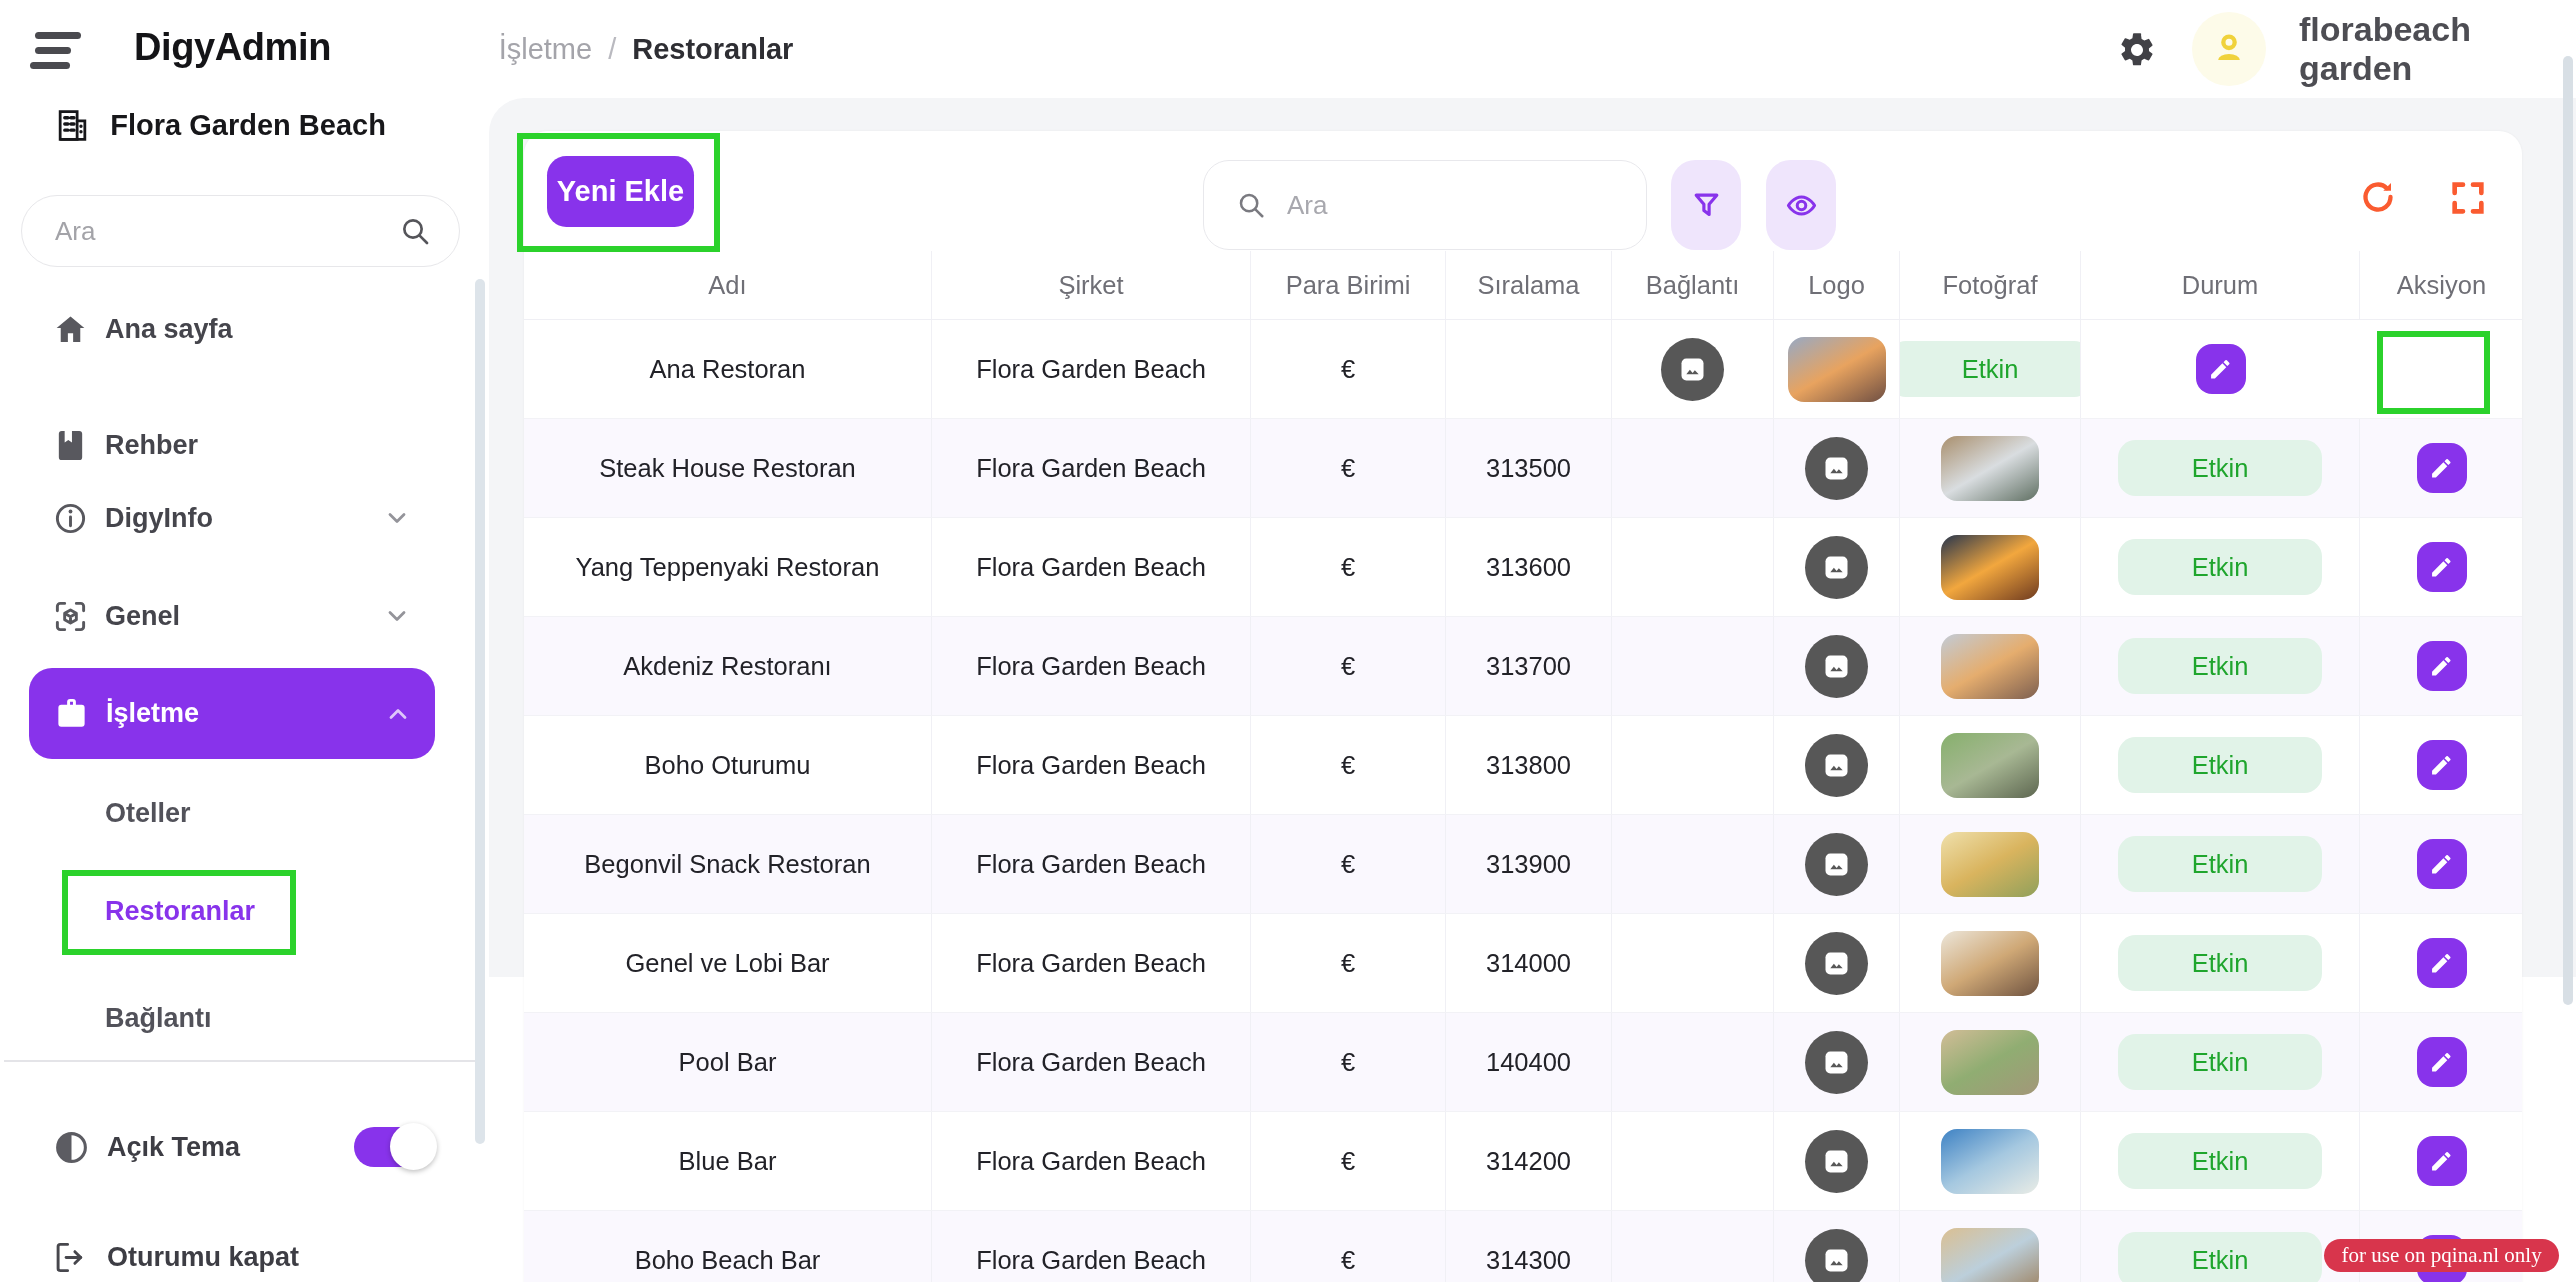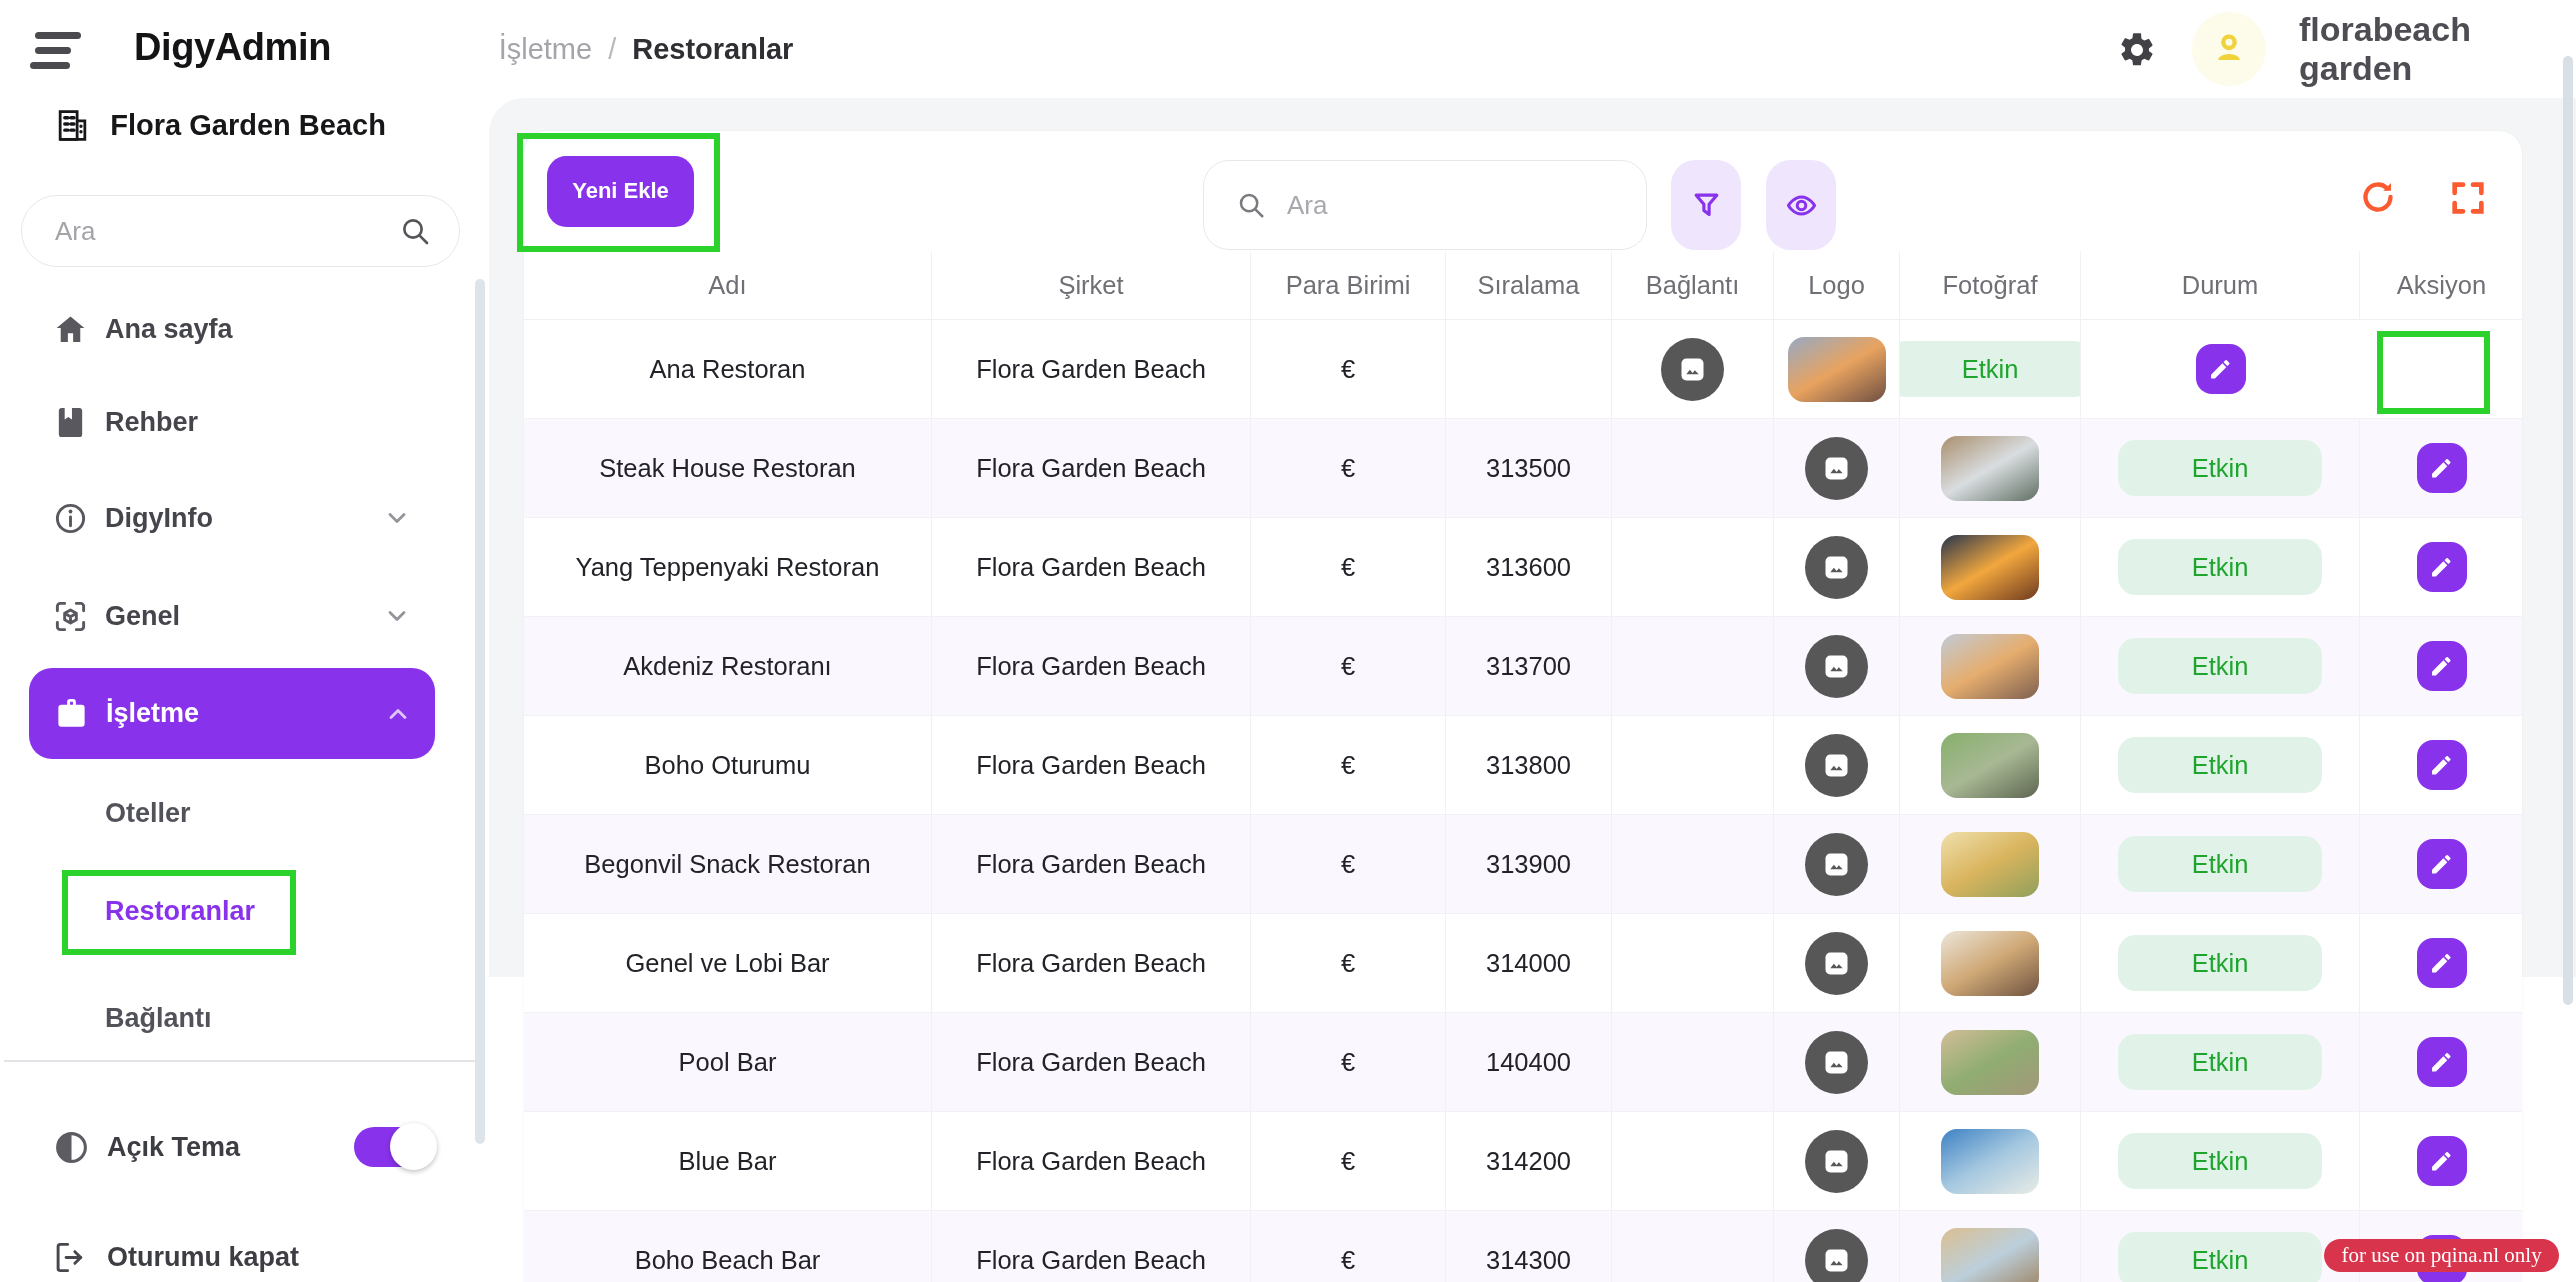--- a/index.html
+++ b/index.html
@@ -60,21 +60,21 @@
   .gear-btn { position:absolute; left:1628px; top:30px; width:40px; height:40px; color:#414146; cursor:pointer; }
   .avatar { position:absolute; left:1703px; top:12.3px; width:74px; height:74px; border-radius:50%; background:#fdfbe9; display:flex; align-items:center; justify-content:center; cursor:pointer; }
   .avatar svg { width:40px; height:40px; }
   .username { position:absolute; left:1810px; top:0; height:98px; display:flex; align-items:center; font-size:34px; font-weight:600; color:#4d4d53; }
 
   
   .main-bg { position:absolute; left:489px; top:98px; right:0; bottom:0; background:#f4f5f7; border-top-left-radius:35px; z-index:1; }
   .card { position:absolute; left:35px; top:33px; width:1998px; height:1183px; background:#fff; border-radius:23px; box-shadow:0 0.9px 2.6px rgba(20,20,40,0.05); overflow:hidden; }
 
   .toolbar { position:relative; height:120px; }
-  .add-btn { position:absolute; left:23px; top:24.6px; width:147px; height:71px; border:none; border-radius:19.3px; color:#fff; font-size:22px; font-weight:600; font-family:inherit; cursor:pointer; }
+  .add-btn { position:absolute; left:23px; top:24.6px; width:147px; height:71px; border:none; border-radius:19.3px; color:#fff; font-size:29px; font-weight:600; font-family:inherit; cursor:pointer; }
   .tb-search { position:absolute; left:679px; top:29px; width:444px; height:90px; border:1.8px solid #e8e8ec; border-radius:26px; display:flex; align-items:center; background:#fff; }
   .tb-search .s-icon { width:30px; height:30px; margin-left:32px; color:#7a7a80; flex:none; }
   .tb-search input { border:none; outline:none; background:transparent; flex:1; padding-left:21px; font-size:26px; color:#333; font-family:inherit; }
   .tb-search input::placeholder { color:#a8a8ae; }
   .sq-btn { position:absolute; top:29px; width:70px; height:90px; border:none; border-radius:24.6px; display:flex; align-items:center; justify-content:center; cursor:pointer; }
   .sq-btn svg { width:33px; height:33px; }
   .icon-btn { position:absolute; background:none; border:none; cursor:pointer; }
   .icon-btn svg { width:40px; height:40px; }
 
   
@@ -138,21 +138,21 @@
 
     <div class="nav-item" style="top:298px">
       <span class="n-icon">
         <svg viewBox="0 0 24 24" fill="currentColor">
             <path d="M12 3l9.5 8h-2.8v9.5h-4.9v-6h-3.6v6H5.3V11H2.5z"></path>
           </svg>
       </span>
       <span class="n-label">Ana sayfa</span>
     </div>
 
-    <div class="nav-item" style="top:391px">
+    <div class="nav-item" style="top:414px">
       <span class="n-icon">
         <svg viewBox="0 0 24 24" fill="currentColor">
             <path d="M6 2h12a2 2 0 0 1 2 2v16a2 2 0 0 1-2 2H6a2 2 0 0 1-2-2V4a2 2 0 0 1 2-2zm2 0h5v8l-2.5-1.8L8 10z" fill-rule="evenodd"></path>
           </svg>
       </span>
       <span class="n-label">Rehber</span>
     </div>
 
     <div class="nav-item" style="top:487px">
       <span class="n-icon">

